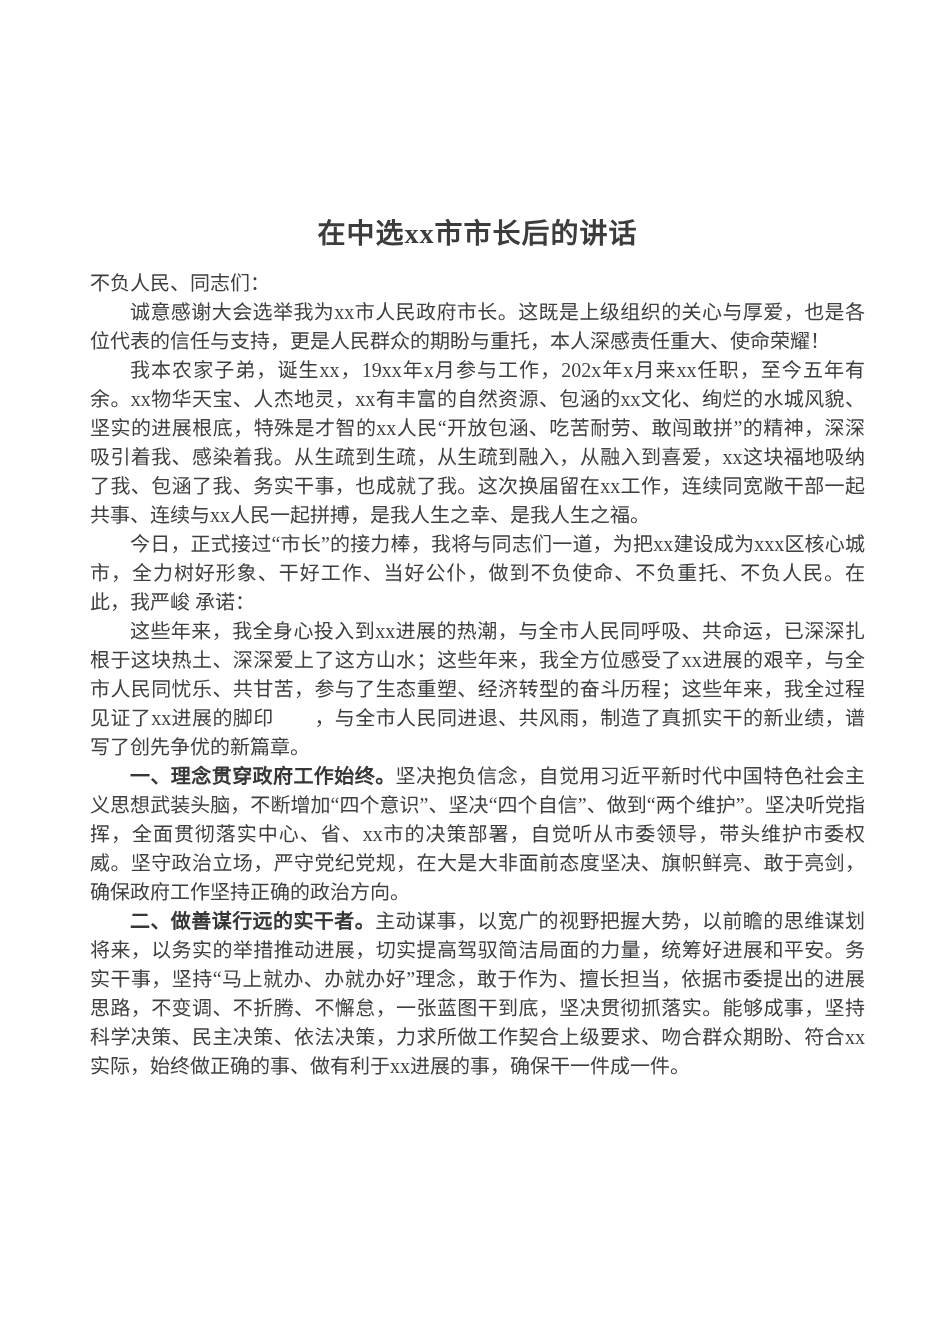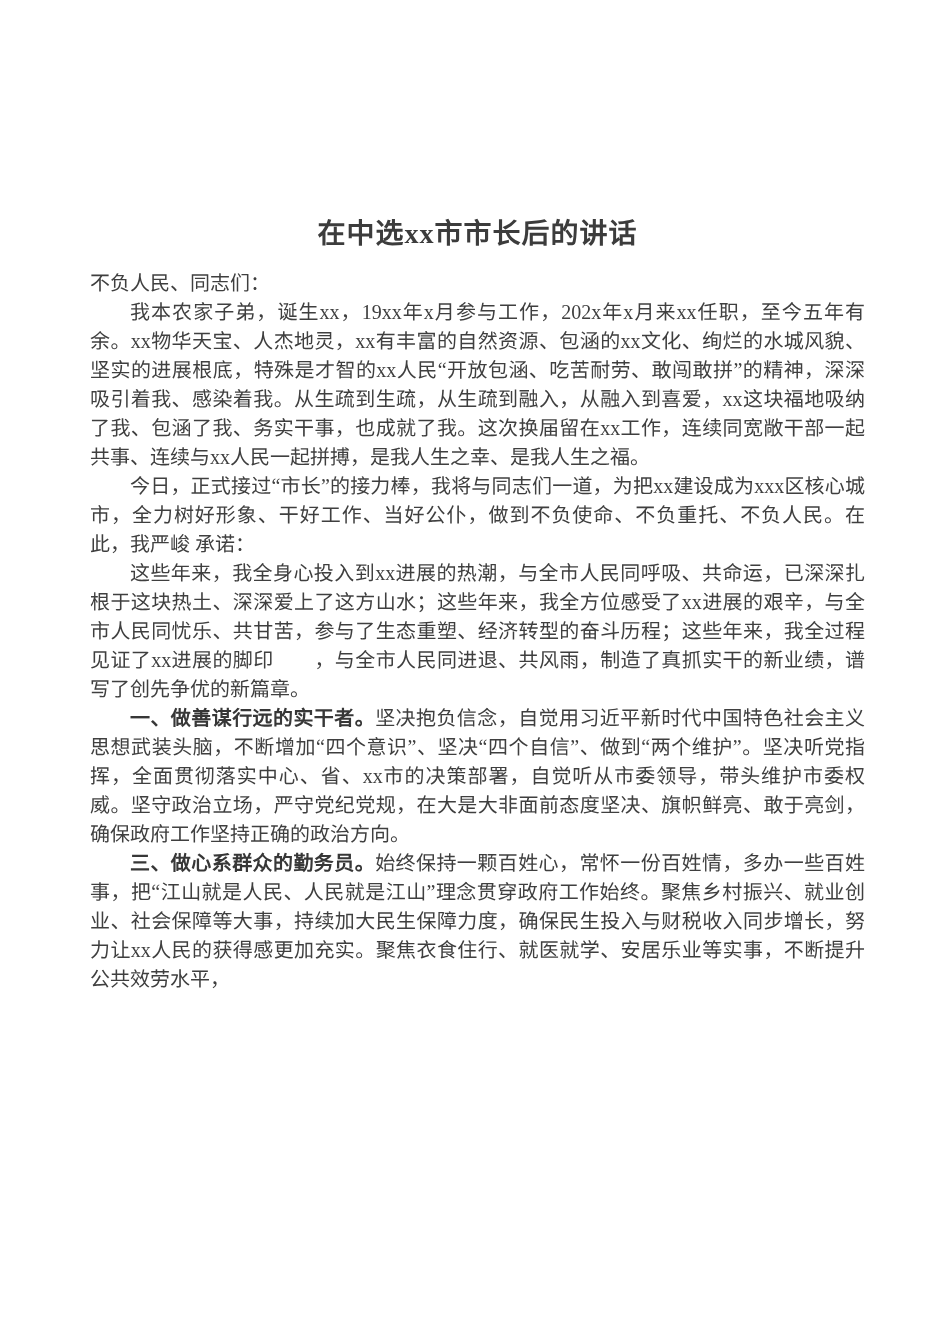--- a/index.html
+++ b/index.html
@@ -48,36 +48,39 @@
 <body>
 
 <div class="page">
 
   <h1 class="doc-title">在中选xx市市长后的讲话</h1>
 
   <div class="doc-body">
 
     <p class="greeting">不负人民、同志们：</p>
 
+    <p>
+      <span>诚意感谢大会选举我为xx市人民政府市长。这既是上级组织的关心与厚爱，也是各位代表的信任与支持，更是人民群众的期盼与重托，本人深感责任重大、使命荣耀！</span>
+    </p>
 
     <p>
       <span>我本农家子弟，诞生xx，19xx年x月参与工作，202x年x月来xx任职，至今五年有余。xx物华天宝、人杰地灵，xx有丰富的自然资源、包涵的xx文化、绚烂的水城风貌、坚实的进展根底，特殊是才智的xx人民“开放包涵、吃苦耐劳、敢闯敢拼”的精神，深深吸引着我、感染着我。从生疏到生疏，从生疏到融入，从融入到喜爱，xx这块福地吸纳了我、包涵了我、务实干事，也成就了我。这次换届留在xx工作，连续同宽敞干部一起共事、连续与xx人民一起拼搏，是我人生之幸、是我人生之福。</span>
     </p>
 
     <p>
       <span>今日，正式接过“市长”的接力棒，我将与同志们一道，为把xx建设成为xxx区核心城市，全力树好形象、干好工作、当好公仆，做到不负使命、不负重托、不负人民。在此，我严峻 承诺：</span>
     </p>
 
     <p>
       <span>这些年来，我全身心投入到xx进展的热潮，与全市人民同呼吸、共命运，已深深扎根于这块热土、深深爱上了这方山水；这些年来，我全方位感受了xx进展的艰辛，与全市人民同忧乐、共甘苦，参与了生态重塑、经济转型的奋斗历程；这些年来，我全过程见证了xx进展的脚印　　，与全市人民同进退、共风雨，制造了真抓实干的新业绩，谱写了创先争优的新篇章。</span>
     </p>
 
     <p>
-      <strong class="section-lead">一、做善谋行远的实干者。</strong><span>坚决抱负信念，自觉用习近平新时代中国特色社会主义思想武装头脑，不断增加“四个意识”、坚决“四个自信”、做到“两个维护”。坚决听党指挥，全面贯彻落实中心、省、xx市的决策部署，自觉听从市委领导，带头维护市委权威。坚守政治立场，严守党纪党规，在大是大非面前态度坚决、旗帜鲜亮、敢于亮剑，确保政府工作坚持正确的政治方向。</span>
+      <strong class="section-lead">一、理念贯穿政府工作始终。</strong><span>坚决抱负信念，自觉用习近平新时代中国特色社会主义思想武装头脑，不断增加“四个意识”、坚决“四个自信”、做到“两个维护”。坚决听党指挥，全面贯彻落实中心、省、xx市的决策部署，自觉听从市委领导，带头维护市委权威。坚守政治立场，严守党纪党规，在大是大非面前态度坚决、旗帜鲜亮、敢于亮剑，确保政府工作坚持正确的政治方向。</span>
     </p>
 
+    <p>
+      <strong class="section-lead">二、做善谋行远的实干者。</strong><span>主动谋事，以宽广的视野把握大势，以前瞻的思维谋划将来，以务实的举措推动进展，切实提高驾驭简洁局面的力量，统筹好进展和平安。务实干事，坚持“马上就办、办就办好”理念，敢于作为、擅长担当，依据市委提出的进展思路，不变调、不折腾、不懈怠，一张蓝图干到底，坚决贯彻抓落实。能够成事，坚持科学决策、民主决策、依法决策，力求所做工作契合上级要求、吻合群众期盼、符合xx实际，始终做正确的事、做有利于xx进展的事，确保干一件成一件。</span>
+    </p>
 
-    <p>
-      <strong class="section-lead">三、做心系群众的勤务员。</strong><span>始终保持一颗百姓心，常怀一份百姓情，多办一些百姓事，把“江山就是人民、人民就是江山”理念贯穿政府工作始终。聚焦乡村振兴、就业创业、社会保障等大事，持续加大民生保障力度，确保民生投入与财税收入同步增长，努力让xx人民的获得感更加充实。聚焦衣食住行、就医就学、安居乐业等实事，不断提升公共效劳水平，</span>
-    </p>
 
   </div>
 </div>
 
 </body></html>

